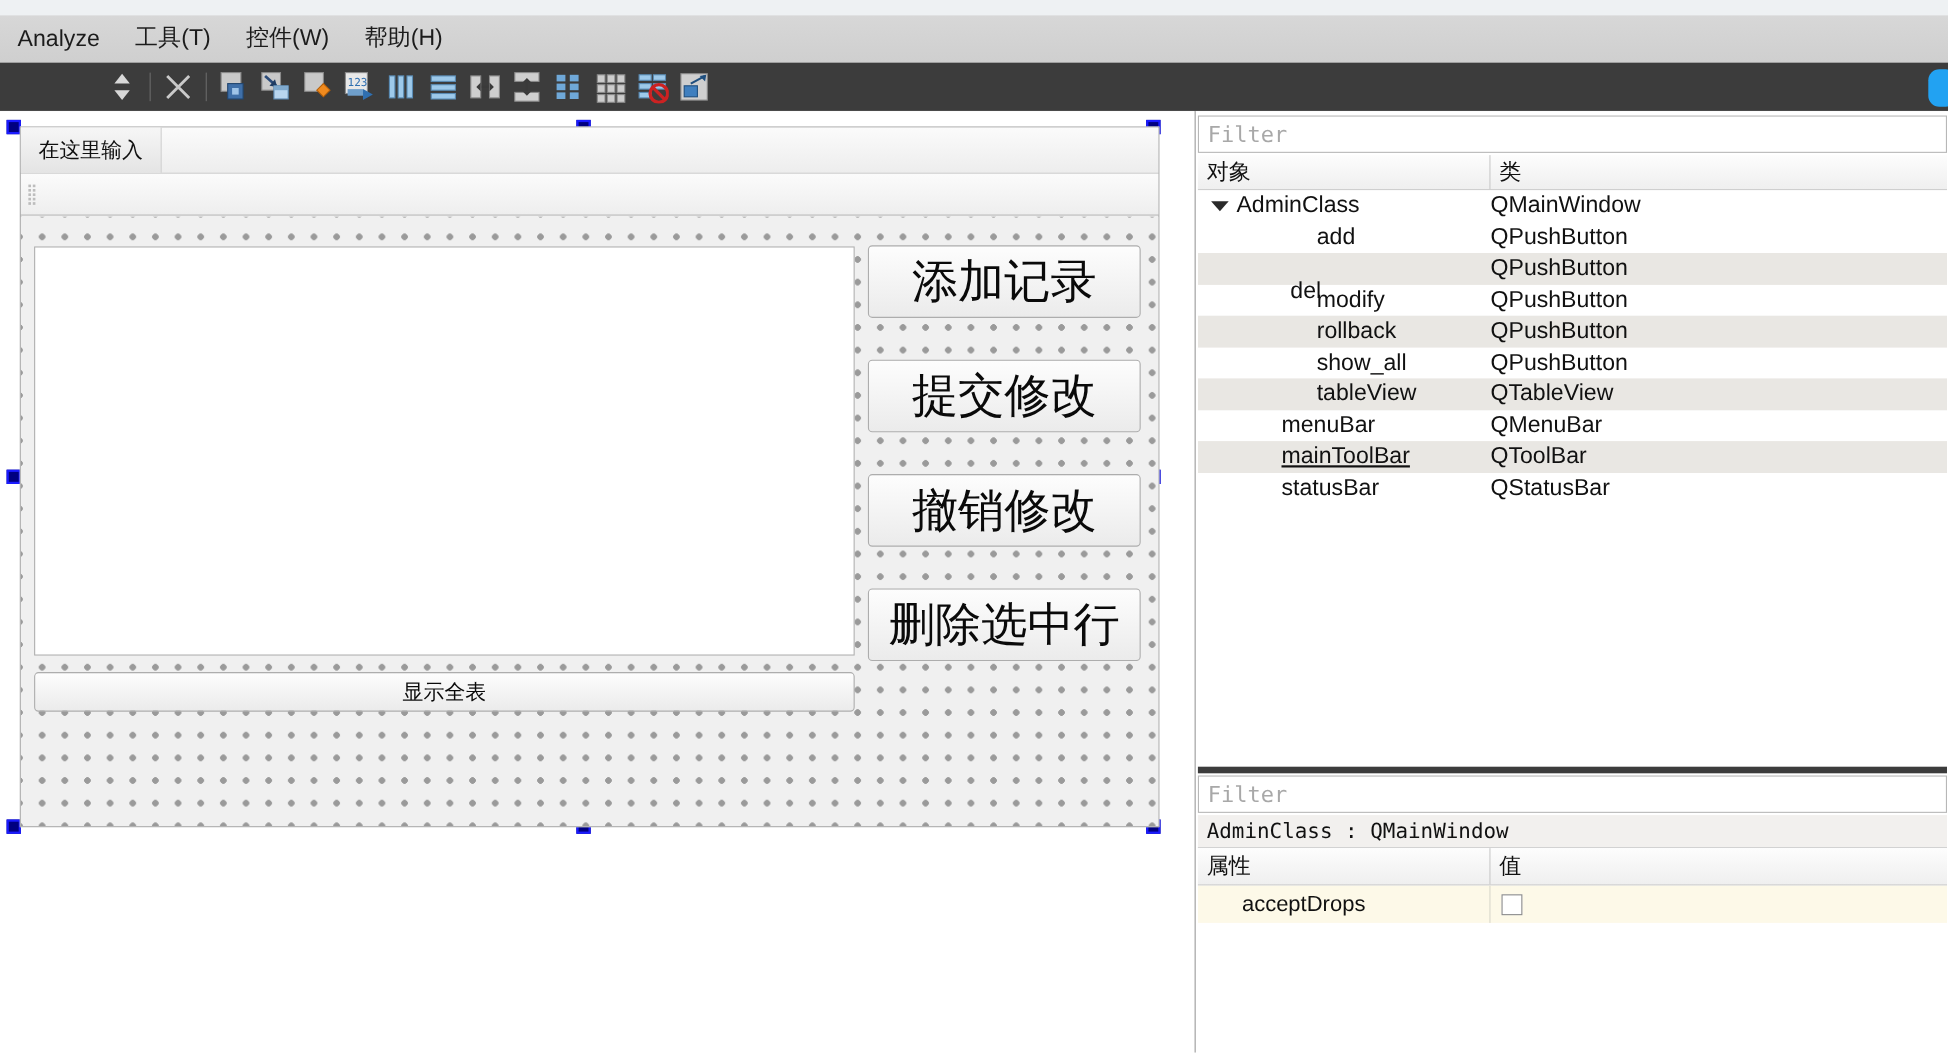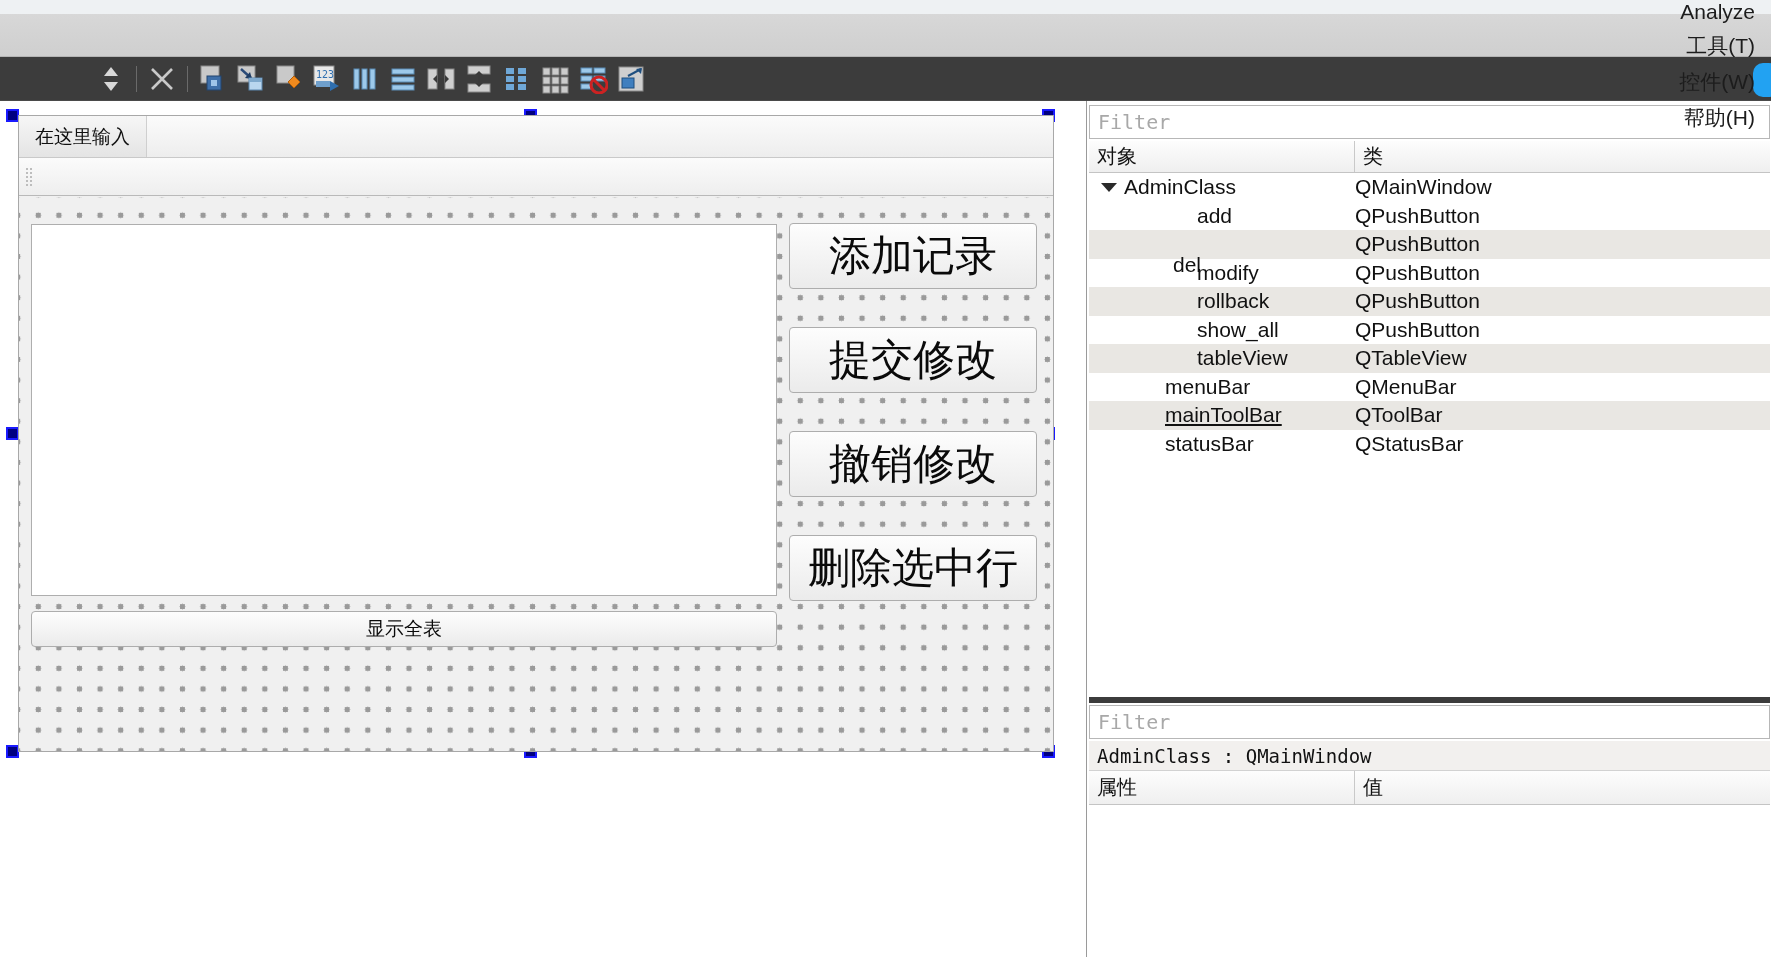--- a/index.html
+++ b/index.html
@@ -9,21 +9,21 @@
     background: #ffffff;
     overflow: hidden;
   }
   #app { position: relative; width: 1771px; height: 957px; }
 
   
   #menubar {
     position: absolute; left: 0; top: 0; width: 1771px; height: 57px;
     background: linear-gradient(#dadada, #cfcfcf);
     border-bottom: 1px solid #b5b5b5;
-    display: flex; align-items: flex-end; padding-left: 0px; flex-direction: column;
+    display: flex; align-items: flex-end; padding-left: 0px;
   }
   #menubar .mtop { position:absolute; left:0; top:0; width:1771px; height:14px;
     background:#eef1f3; }
   .menu-item {
     position: relative; z-index:2;
     font-size: 21px; color: #1c1c1c; padding: 0 16px 8px 16px;
     white-space: nowrap; cursor: default;
   }
 
   
@@ -443,15 +443,23 @@
       <span>Filter</span>
     </div>
 
     <div id="prop-title">AdminClass : QMainWindow</div>
 
     <div id="prop-header">
       <div class="col c1">属性</div>
       <div class="col c2">值</div>
     </div>
 
+    <div id="prop-rows">
+      <div class="prow">
+        <div class="pname">acceptDrops</div>
+        <div class="pval">
+          <span class="chk"></span>
+        </div>
+      </div>
+    </div>
 
   </div>
 </div>
 
 </body></html>

